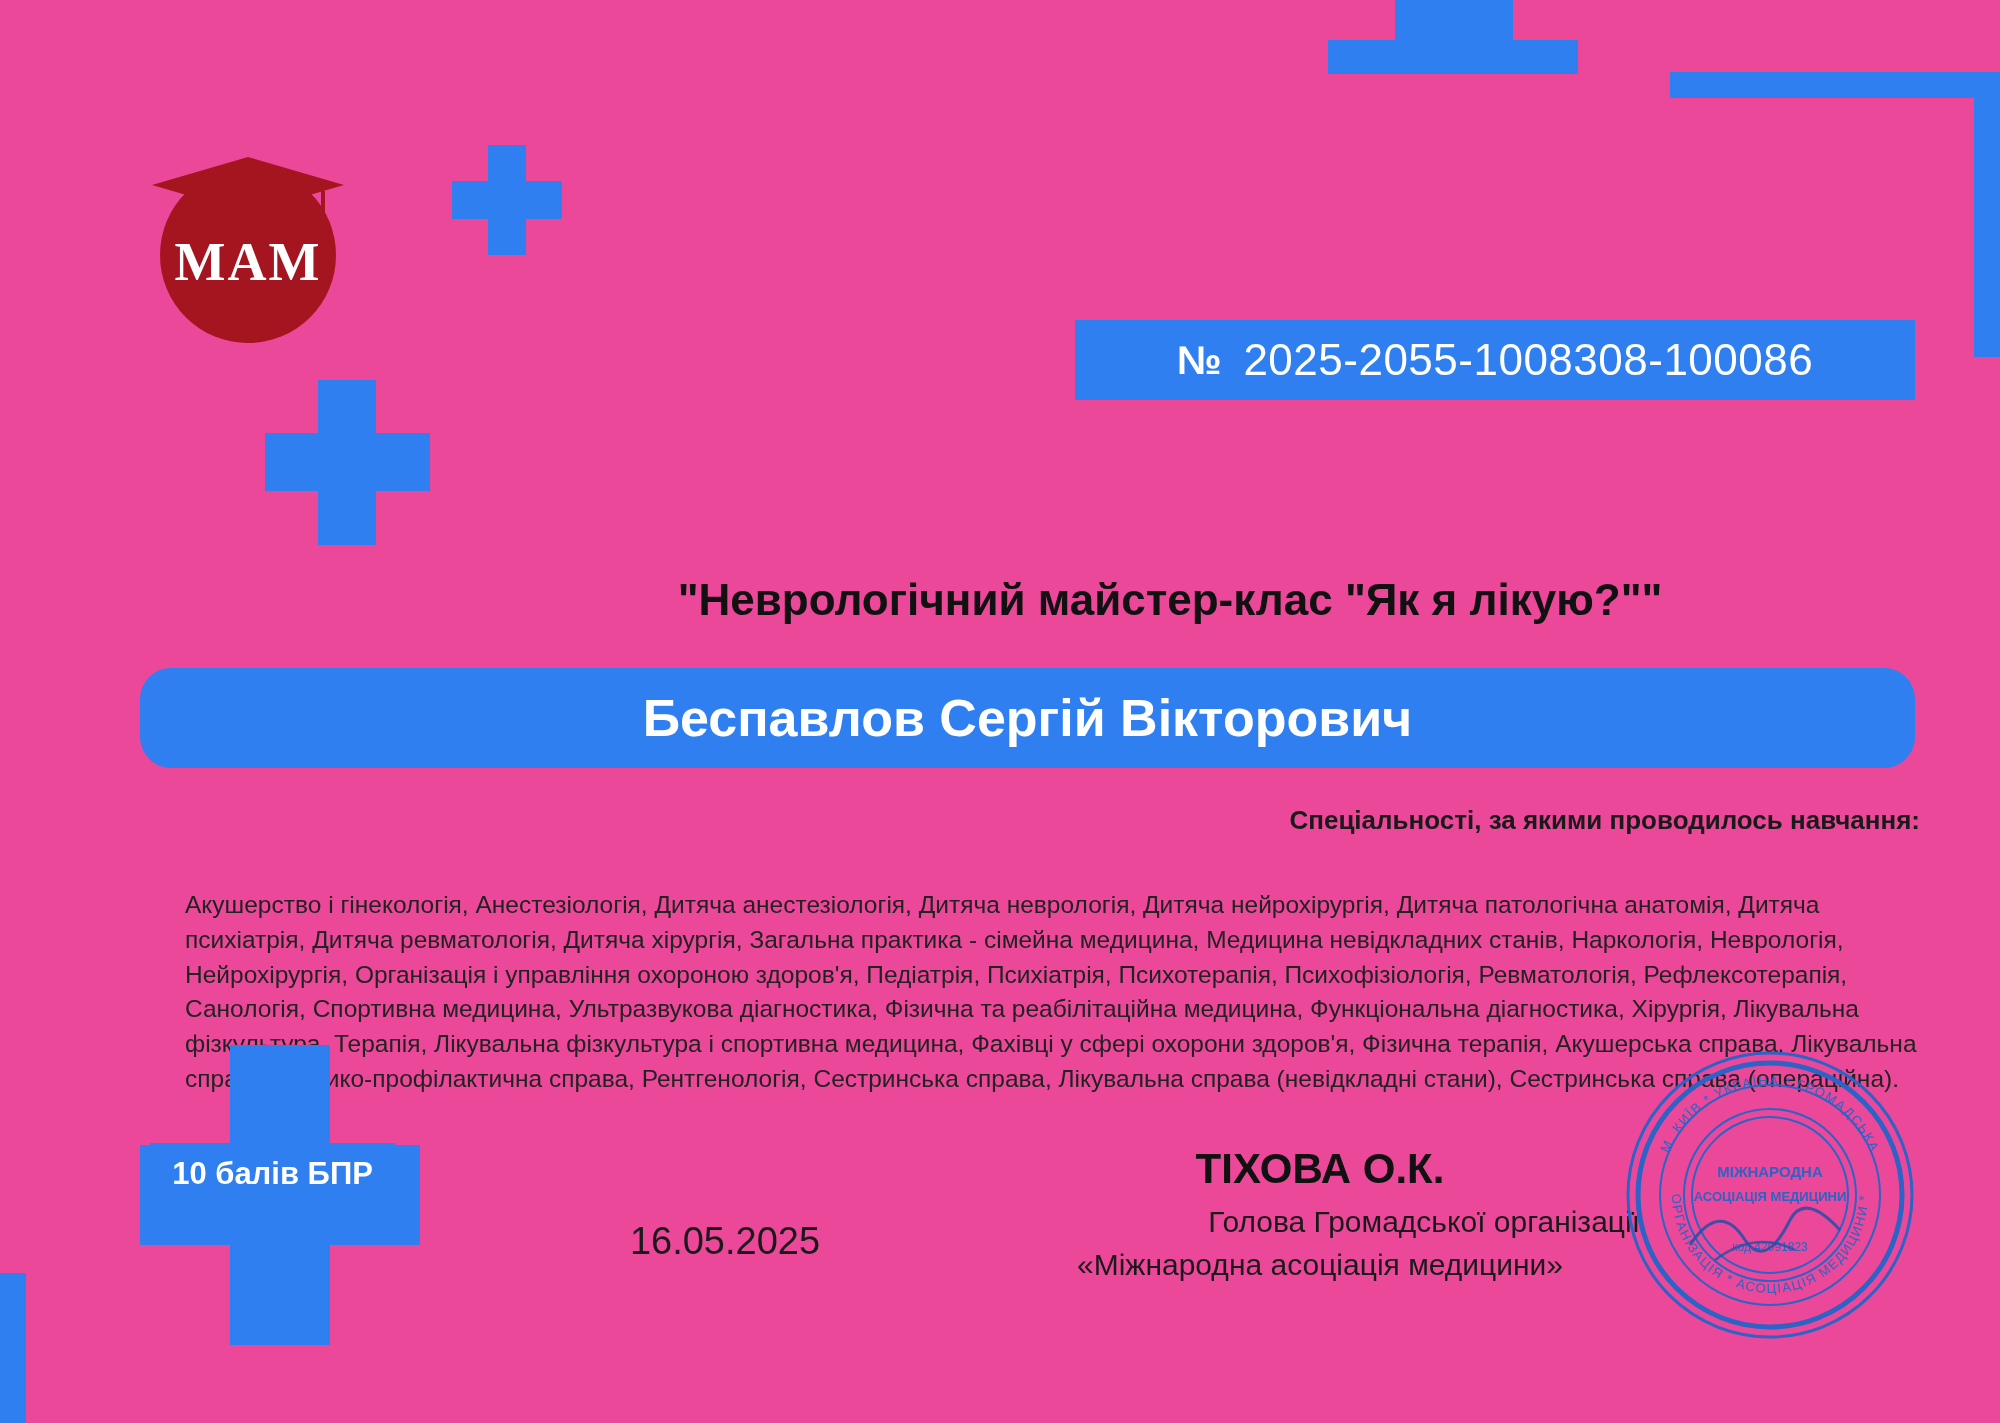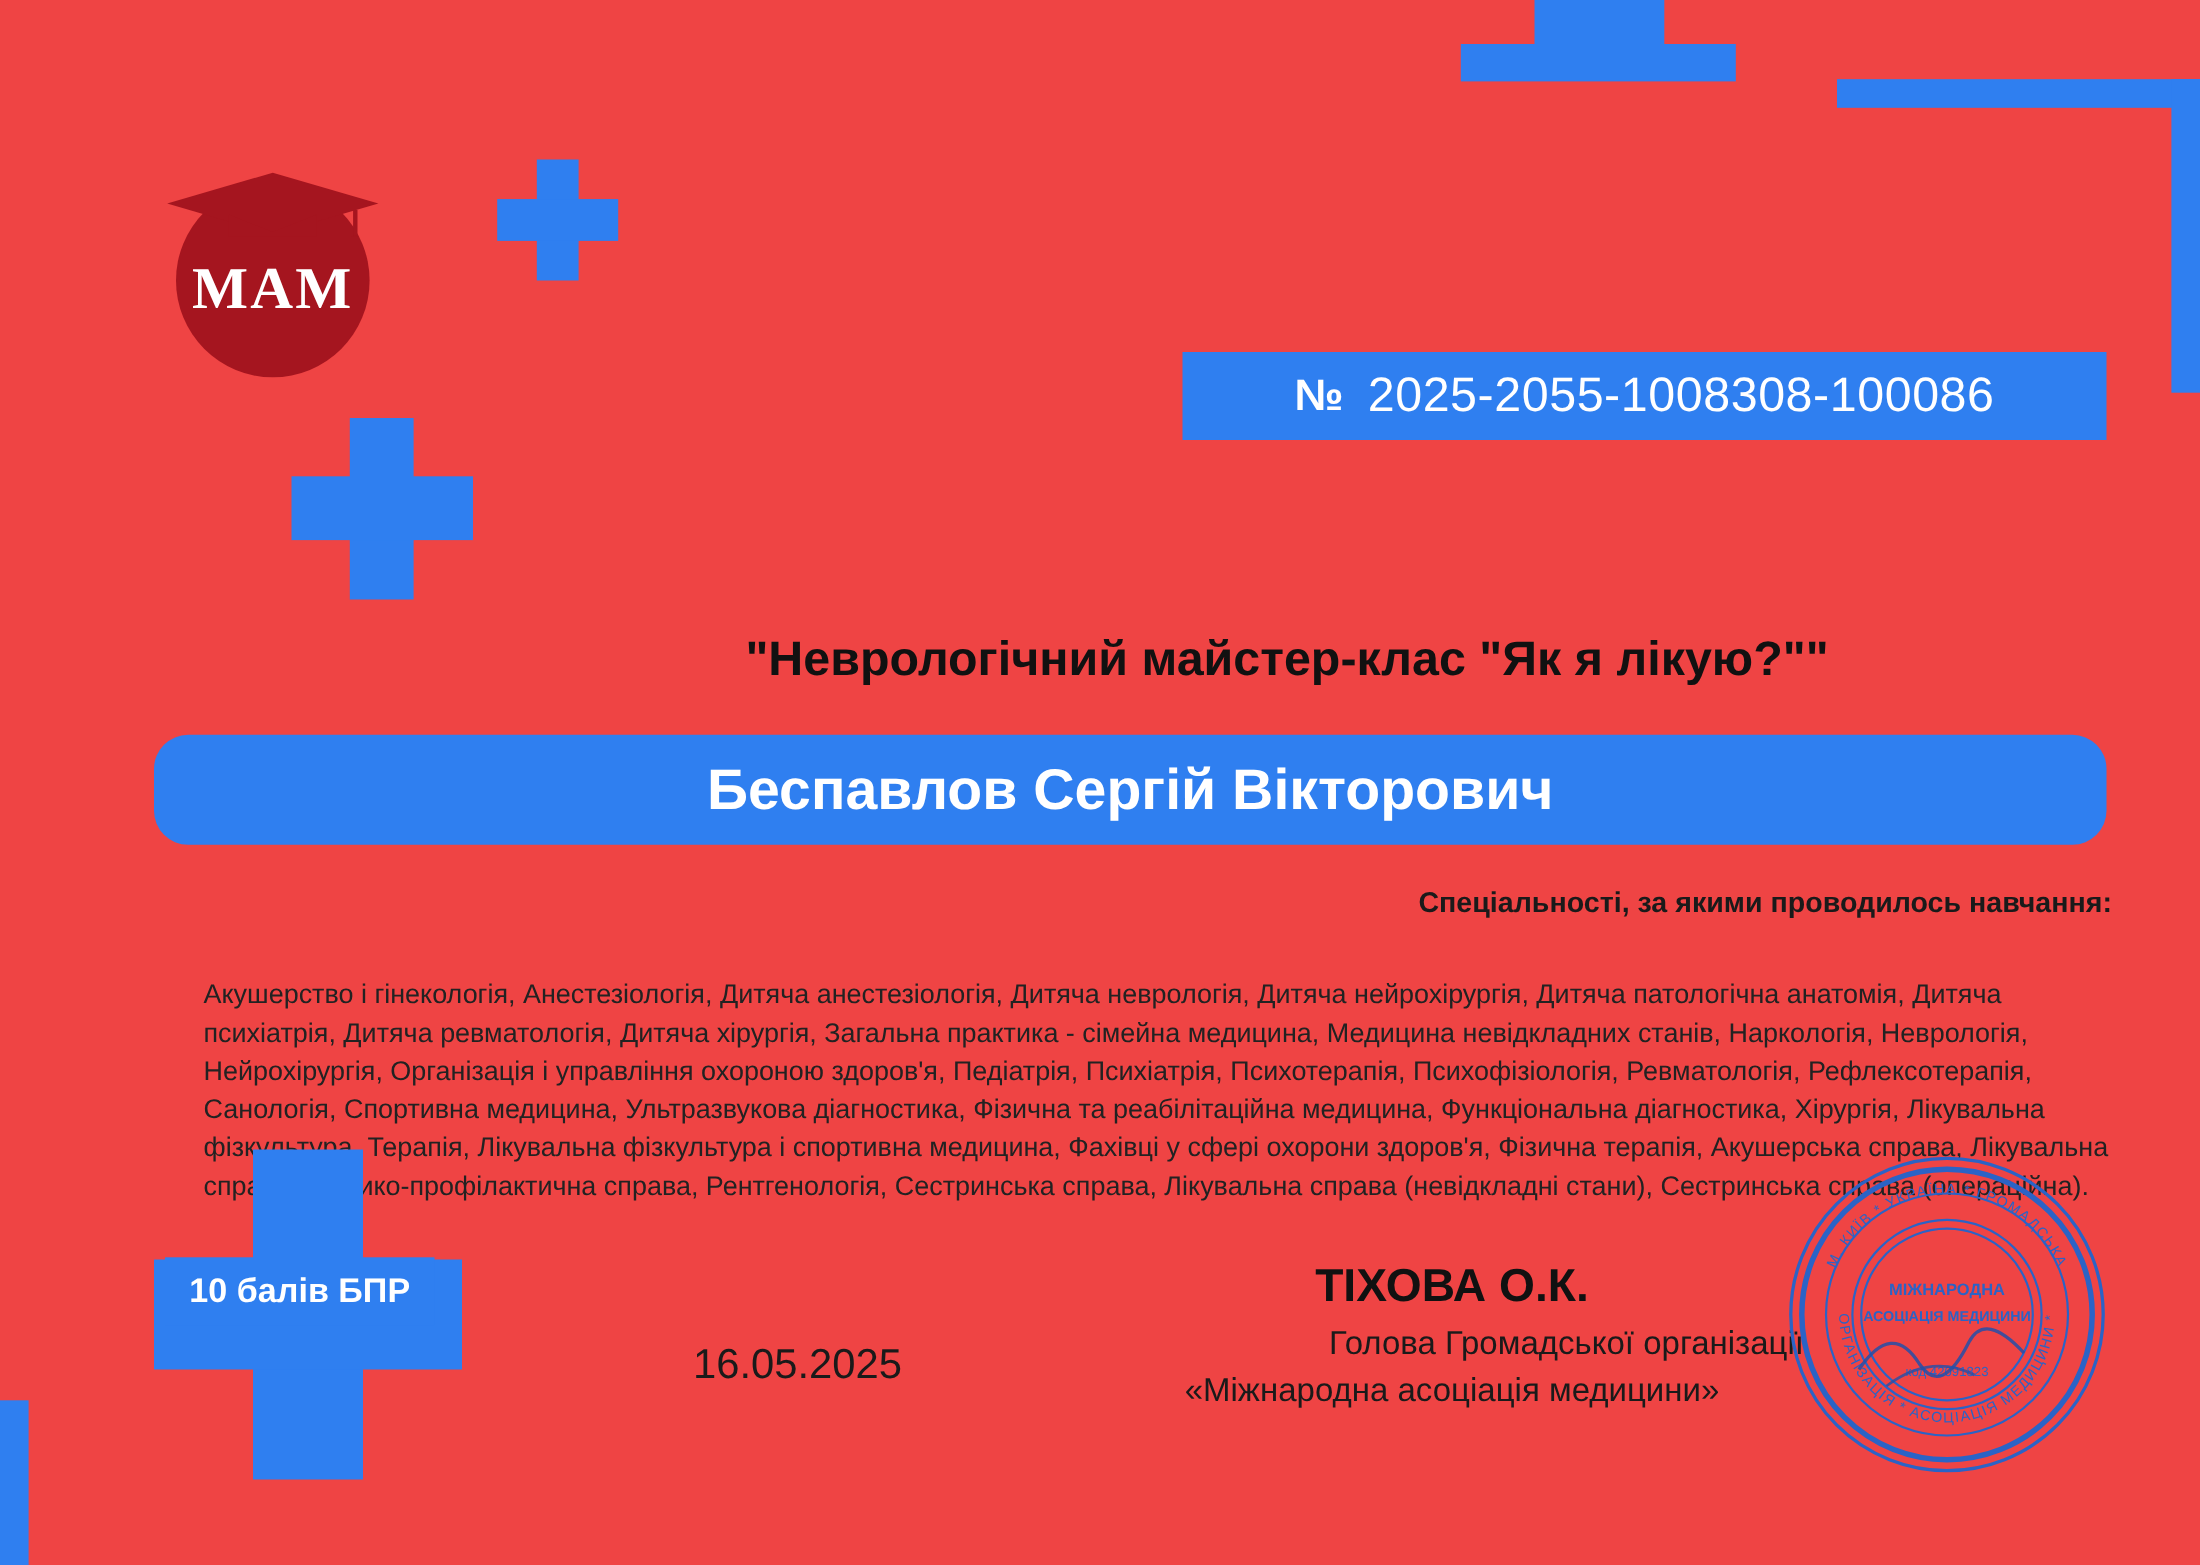--- a/index.html
+++ b/index.html
@@ -8,21 +8,21 @@
     background: #ffffff;
   }
   body {
     font-family: "Liberation Sans", sans-serif;
     -webkit-font-smoothing: antialiased;
   }
   .cert {
     position: relative;
     width: 2000px;
     height: 1423px;
-    background: #ef4444;
+    background: #ec4899;
     overflow: hidden;
   }
   
   .cross {
     position: absolute;
   }
   .cross .bar-h, .cross .bar-v {
     position: absolute;
     background: #2f7ff0;
   }

